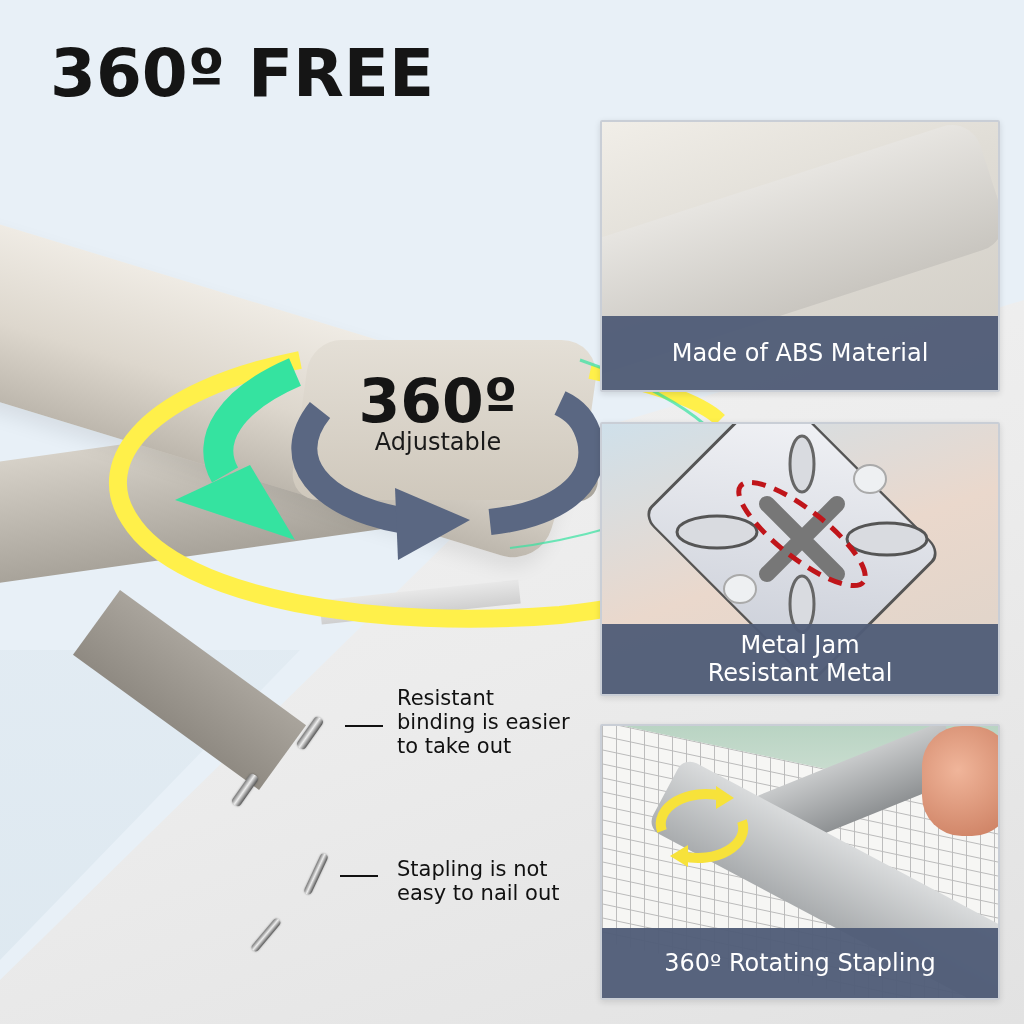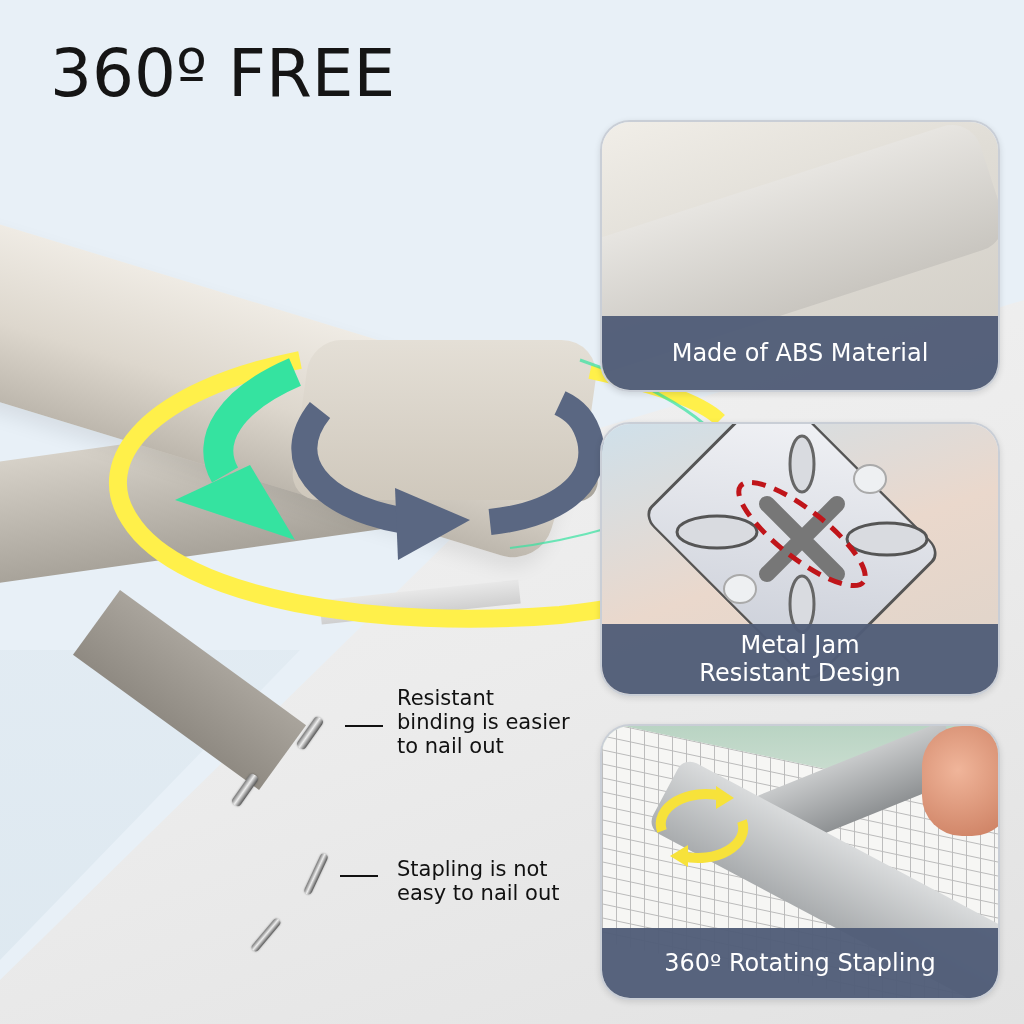--- a/index.html
+++ b/index.html
@@ -53,21 +53,21 @@
     background: linear-gradient(180deg,#e8e8e8,#cfcfcf);
     transform: rotate(-6deg);
   }
 
   
   .rot-svg { position: absolute; left: 0; top: 0; width: 1024px; height: 1024px; pointer-events: none; }
 
   .headline {
     position: absolute; left: 50px; top: 40px;
     font-family: "DejaVu Sans", sans-serif;
-    font-weight: 400; font-size: 66px; line-height: 68px; color: #151515;
+    font-weight: 700; font-size: 66px; line-height: 68px; color: #151515;
     letter-spacing: 0px;
   }
   .center-label {
     position: absolute; left: 348px; top: 370px; width: 180px; text-align: center;
   }
   .center-label .big {
     font-family: "DejaVu Sans", sans-serif; font-weight: 700;
     font-size: 60px; line-height: 62px; color: #151515;
   }
   .center-label .small {
@@ -82,21 +82,21 @@
   .leader { position: absolute; height: 2px; background: #111; }
   .staple {
     position: absolute; width: 10px; height: 36px; border-radius: 4px;
     background: linear-gradient(90deg, #777, #eee 45%, #555);
     box-shadow: 0 0 2px rgba(0,0,0,0.35);
   }
 
   
   .panel {
     position: absolute; left: 600px; width: 400px;
-    border-radius: 30px; overflow: hidden;
+    border-radius: 2px; overflow: hidden;
     border: 2px solid #c9ced6;
     box-shadow: 0 2px 6px rgba(0,0,0,0.12);
   }
   .panel .photo { position: absolute; inset: 0; }
   .panel .caption {
     position: absolute; left: 0; right: 0; bottom: 0;
     background: rgba(80,93,120,0.96);
     color: #fff; text-align: center;
     font-family: "DejaVu Sans", sans-serif; font-size: 24px; line-height: 28px;
     display: flex; align-items: center; justify-content: center; flex-direction: column;
@@ -180,31 +180,35 @@
       <path d="M 320 410 C 280 460, 320 505, 400 520" fill="none" stroke="#5a6782" stroke-width="26"></path>
       <polygon points="395,488 470,520 398,560" fill="#5a6782"></polygon>
       <path d="M 490 522 C 555 515, 600 485, 590 440 C 585 420, 575 410, 560 403" fill="none" stroke="#5a6782" stroke-width="26"></path>
     </g>
   </svg>
 
   <div class="headline">
     <div>360º FREE</div>
   </div>
 
+  <div class="center-label">
+    <div class="big">360º</div>
+    <div class="small">Adjustable</div>
+  </div>
 
   <div class="staple" style="left:305px; top:715px; transform:rotate(35deg);"></div>
   <div class="staple" style="left:240px; top:772px; transform:rotate(35deg);"></div>
   <div class="staple" style="left:312px; top:852px; width:8px; height:44px; transform:rotate(25deg);"></div>
   <div class="staple" style="left:262px; top:915px; width:8px; height:40px; transform:rotate(40deg);"></div>
 
   <div class="leader" style="left:345px; top:725px; width:38px;"></div>
   <div class="note" style="left:397px; top:686px;">
     <div>Resistant</div>
     <div>binding is easier</div>
-    <div>to nail out</div>
+    <div>to take out</div>
   </div>
 
   <div class="leader" style="left:340px; top:875px; width:38px;"></div>
   <div class="note" style="left:397px; top:857px;">
     <div>Stapling is not</div>
     <div>easy to nail out</div>
   </div>
 
   <div class="panel p1">
     <div class="photo">
@@ -224,21 +228,21 @@
         <ellipse cx="115" cy="108" rx="40" ry="16" fill="#d9dbe0" stroke="#555" stroke-width="3"></ellipse>
         <ellipse cx="285" cy="115" rx="40" ry="16" fill="#d9dbe0" stroke="#555" stroke-width="3"></ellipse>
         <ellipse cx="268" cy="55" rx="16" ry="14" fill="#eef0f2" stroke="#aaa" stroke-width="2"></ellipse>
         <ellipse cx="138" cy="165" rx="16" ry="14" fill="#eef0f2" stroke="#aaa" stroke-width="2"></ellipse>
         <path d="M 165 80 L 235 150 M 235 80 L 165 150" stroke="#777" stroke-width="16" stroke-linecap="round"></path>
         <ellipse cx="200" cy="110" rx="78" ry="24" transform="rotate(38 200 110)" fill="none" stroke="#c0151a" stroke-width="5" stroke-dasharray="14 9"></ellipse>
       </svg>
     </div>
     <div class="caption">
       <span>Metal Jam</span>
-      <span>Resistant Design</span>
+      <span>Resistant Metal</span>
     </div>
   </div>
 
   <div class="panel p3">
     <div class="photo">
       <div class="grid"></div>
       <div class="arm2"></div>
       <div class="arm"></div>
       <div class="finger"></div>
       <svg style="position:absolute; left:40px; top:55px;" width="120" height="90" viewBox="0 0 120 90">

